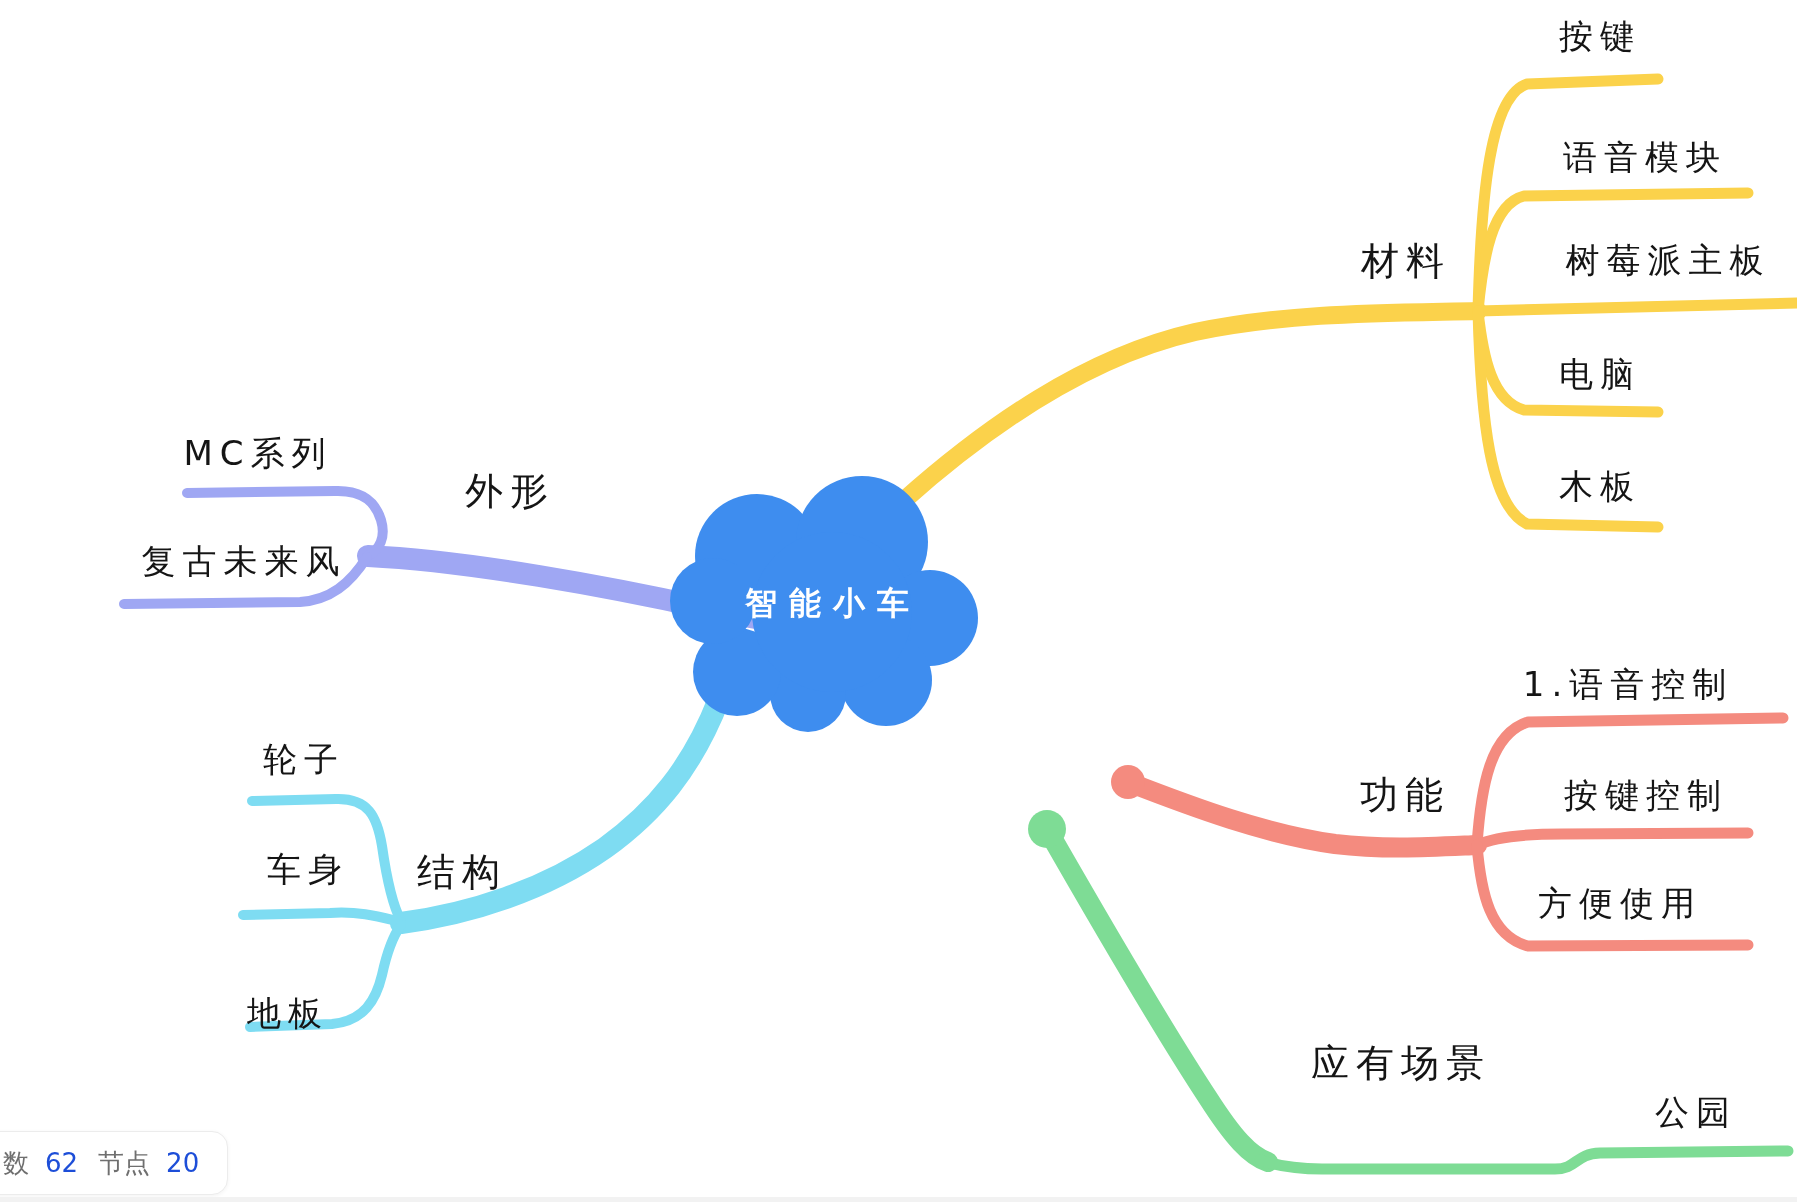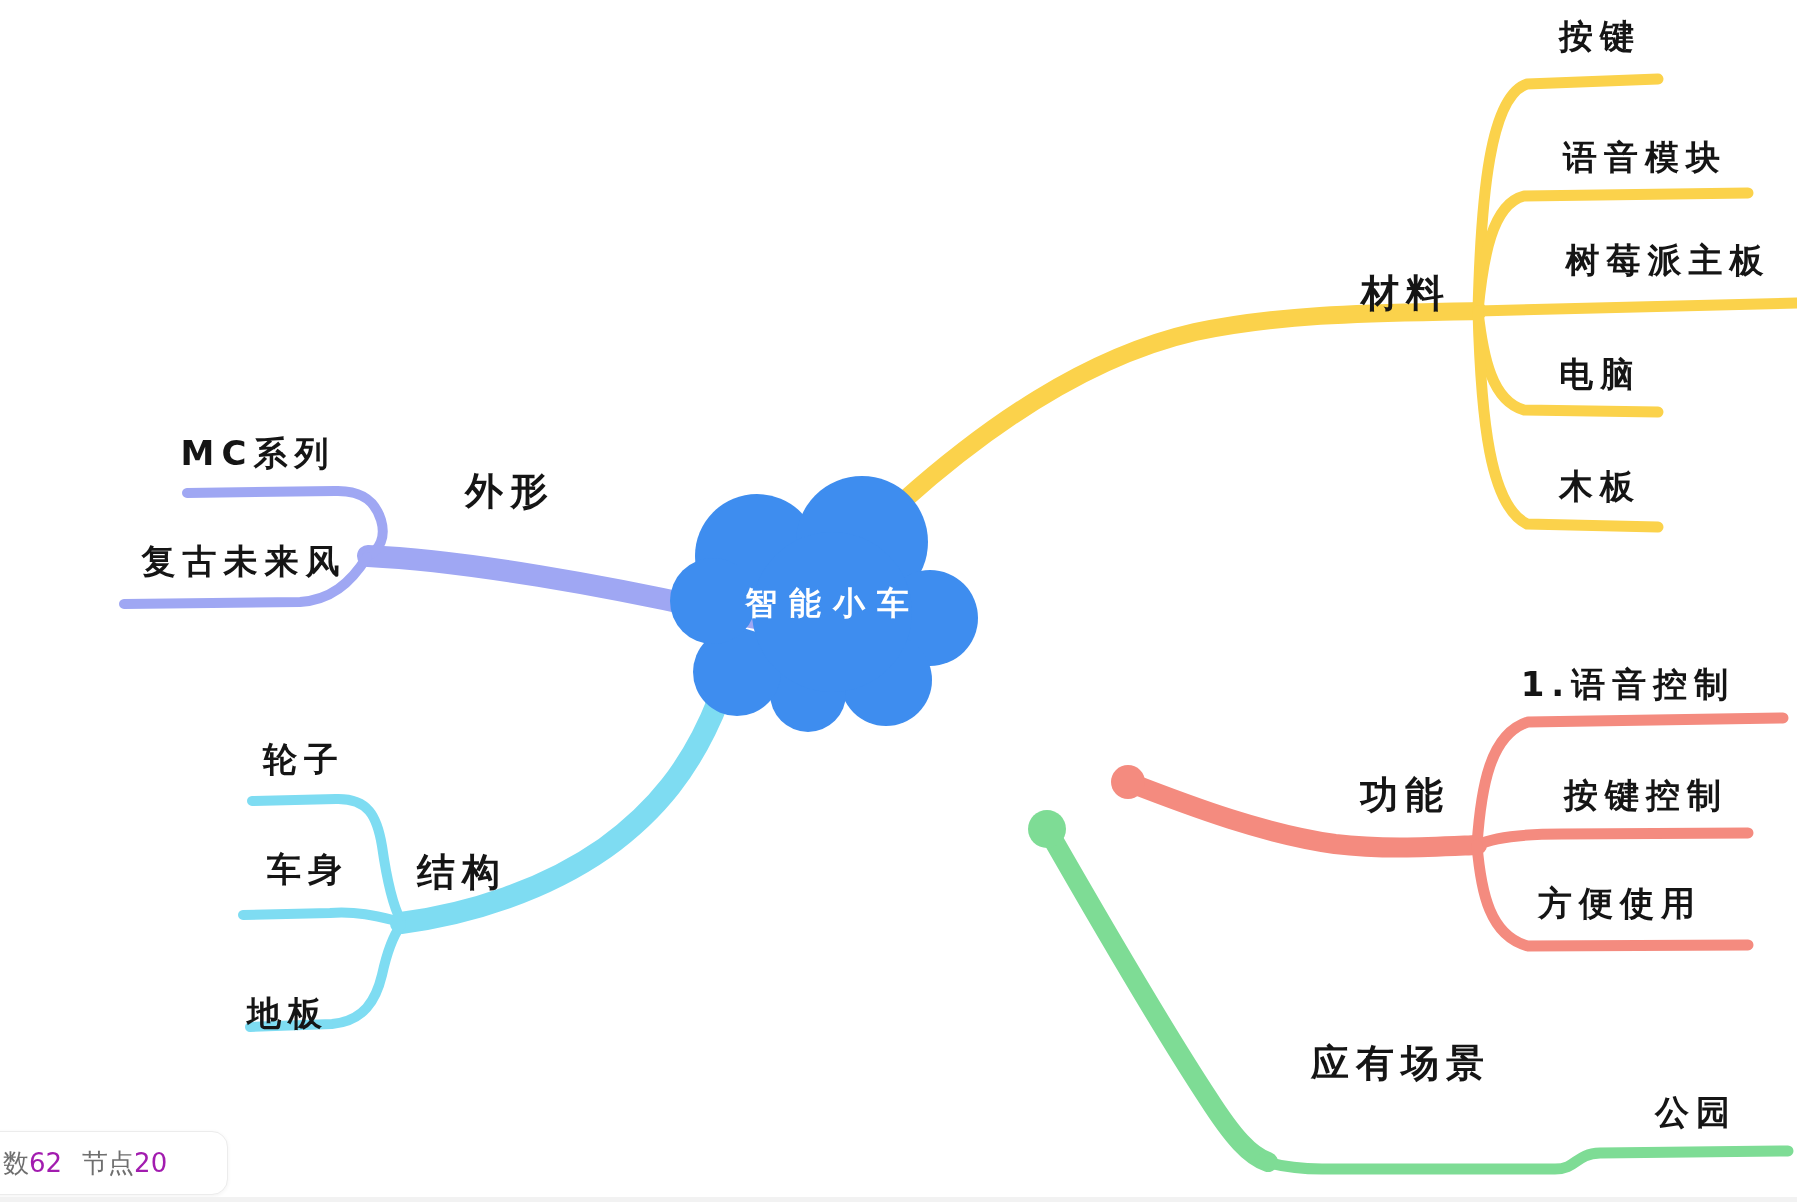--- a/index.html
+++ b/index.html
@@ -3,37 +3,37 @@
 <meta charset="utf-8">
 <style>
   html,body{margin:0;padding:0;}
   body{
     width:1797px;height:1202px;position:relative;overflow:hidden;
     background:#ffffff;font-family:"DejaVu Sans",sans-serif;
   }
   .art{position:absolute;left:0;top:0;}
   .lbl{
     position:absolute;transform:translate(-50%,-50%);
-    font-weight:700;color:#151515;font-size:34px;letter-spacing:7px;
+    font-weight:400;color:#151515;font-size:34px;letter-spacing:7px;
     white-space:nowrap;font-family:"DejaVu Sans",sans-serif;line-height:1;
   }
   .lbl-main{font-size:38px;letter-spacing:7px;}
   .root-label{
     position:absolute;transform:translate(-50%,-50%);
     font-size:32px;letter-spacing:12px;font-weight:700;color:#ffffff;
     white-space:nowrap;line-height:1;
   }
   .status-pill{
     position:absolute;left:-50px;top:1131px;width:278px;height:64px;
     background:#ffffff;border:1px solid #ececec;border-radius:16px;
     box-shadow:0 1px 4px rgba(0,0,0,0.05);
     display:flex;align-items:center;padding-left:52px;box-sizing:border-box;
     font-size:26px;color:#6f6f6f;
   }
-  .status-pill .num{color:#a21caf;}
+  .status-pill .num{margin-left:16px;color:#1d4ed8;}
   .status-pill .sep{margin-left:20px;}
   .bottom-strip{
     position:absolute;left:0;top:1197px;width:1797px;height:5px;background:#f2f2f2;
   }
 </style>
 </head>
 <body>
 
 <svg class="art" width="1797" height="1202" viewBox="0 0 1797 1202">
 
@@ -82,21 +82,21 @@
     <circle cx="886" cy="680" r="46"></circle>
     <circle cx="808" cy="694" r="38"></circle>
     <circle cx="737" cy="672" r="44"></circle>
     <circle cx="713" cy="601" r="43"></circle>
     <circle cx="832" cy="612" r="80"></circle>
   </g>
 </svg>
 
 <div class="root-label" style="left:833px;top:603px;">智能小车</div>
 
-<div class="lbl lbl-main" style="left:1406px;top:261px;margin-top:32px;">材料</div>
+<div class="lbl lbl-main" style="left:1406px;top:261px;">材料</div>
 <div class="lbl" style="left:1600px;top:36px;">按键</div>
 <div class="lbl" style="left:1645px;top:147px;margin-top:10px;">语音模块</div>
 <div class="lbl" style="left:1668px;top:260px;">树莓派主板</div>
 <div class="lbl" style="left:1600px;top:374px;">电脑</div>
 <div class="lbl" style="left:1600px;top:486px;">木板</div>
 
 <div class="lbl lbl-main" style="left:489px;top:491px;margin-left:21px;">外形</div>
 <div class="lbl" style="left:258px;top:453px;">MC系列</div>
 <div class="lbl" style="left:244px;top:561px;">复古未来风</div>
 

